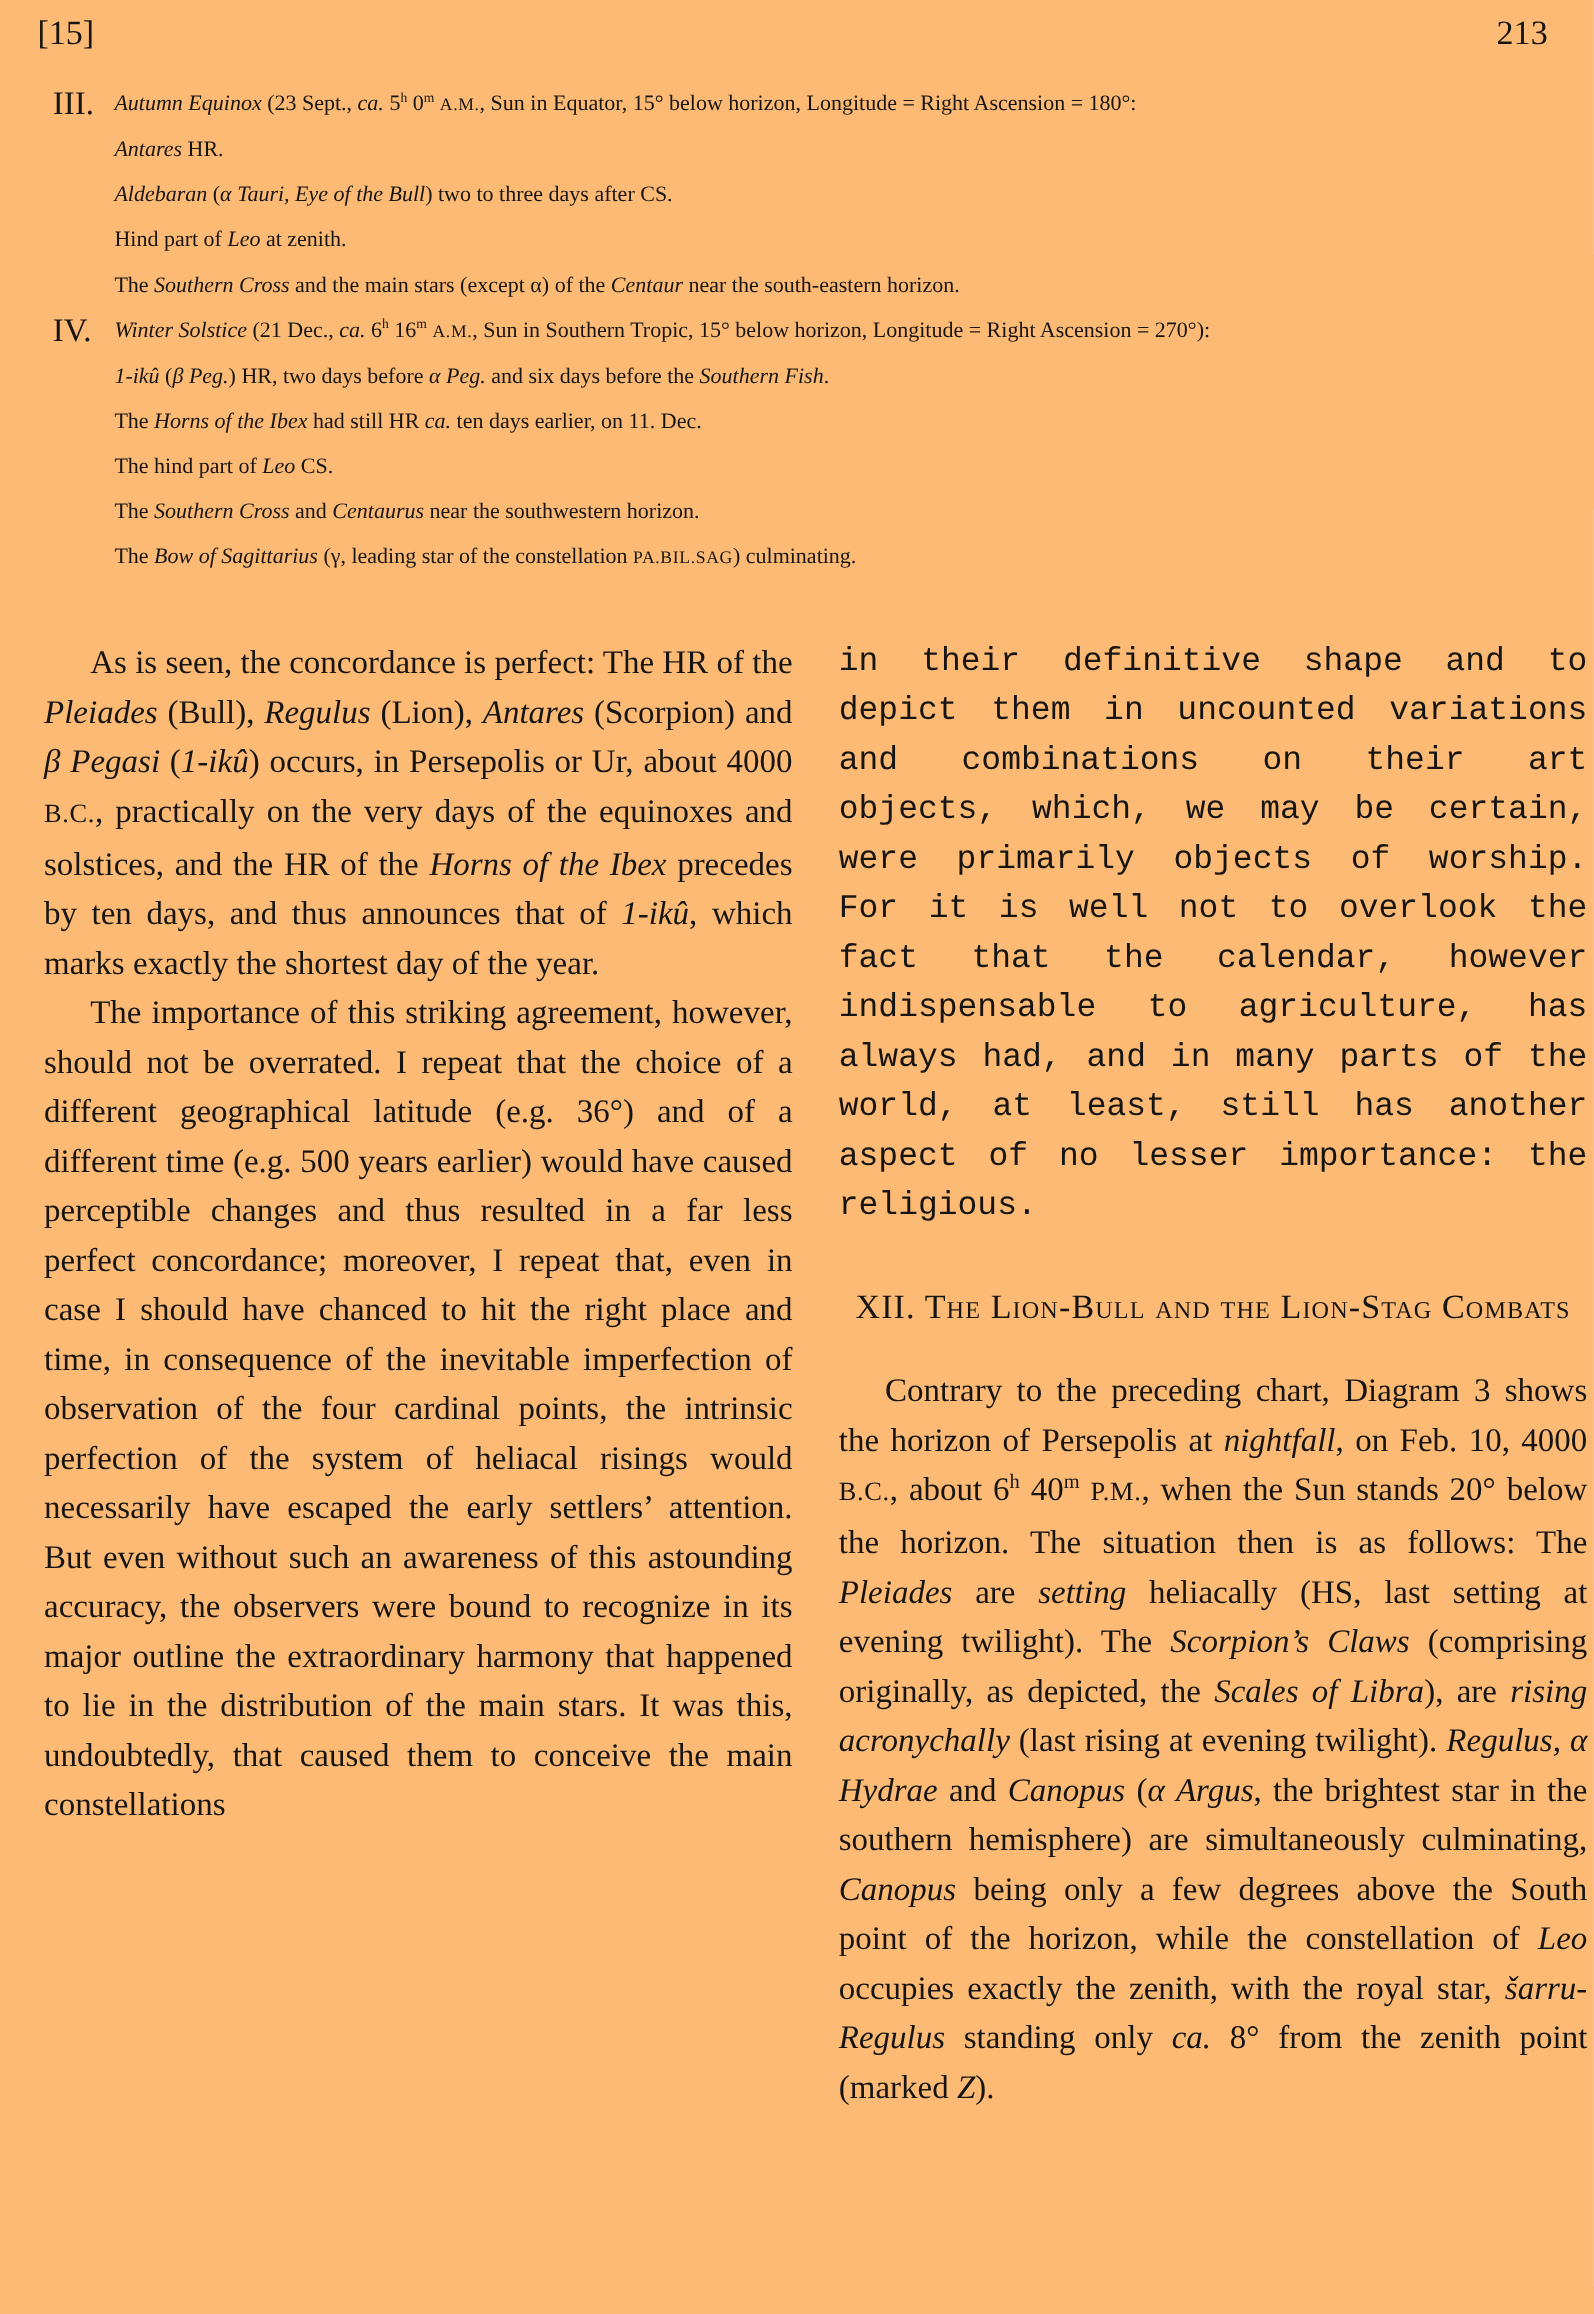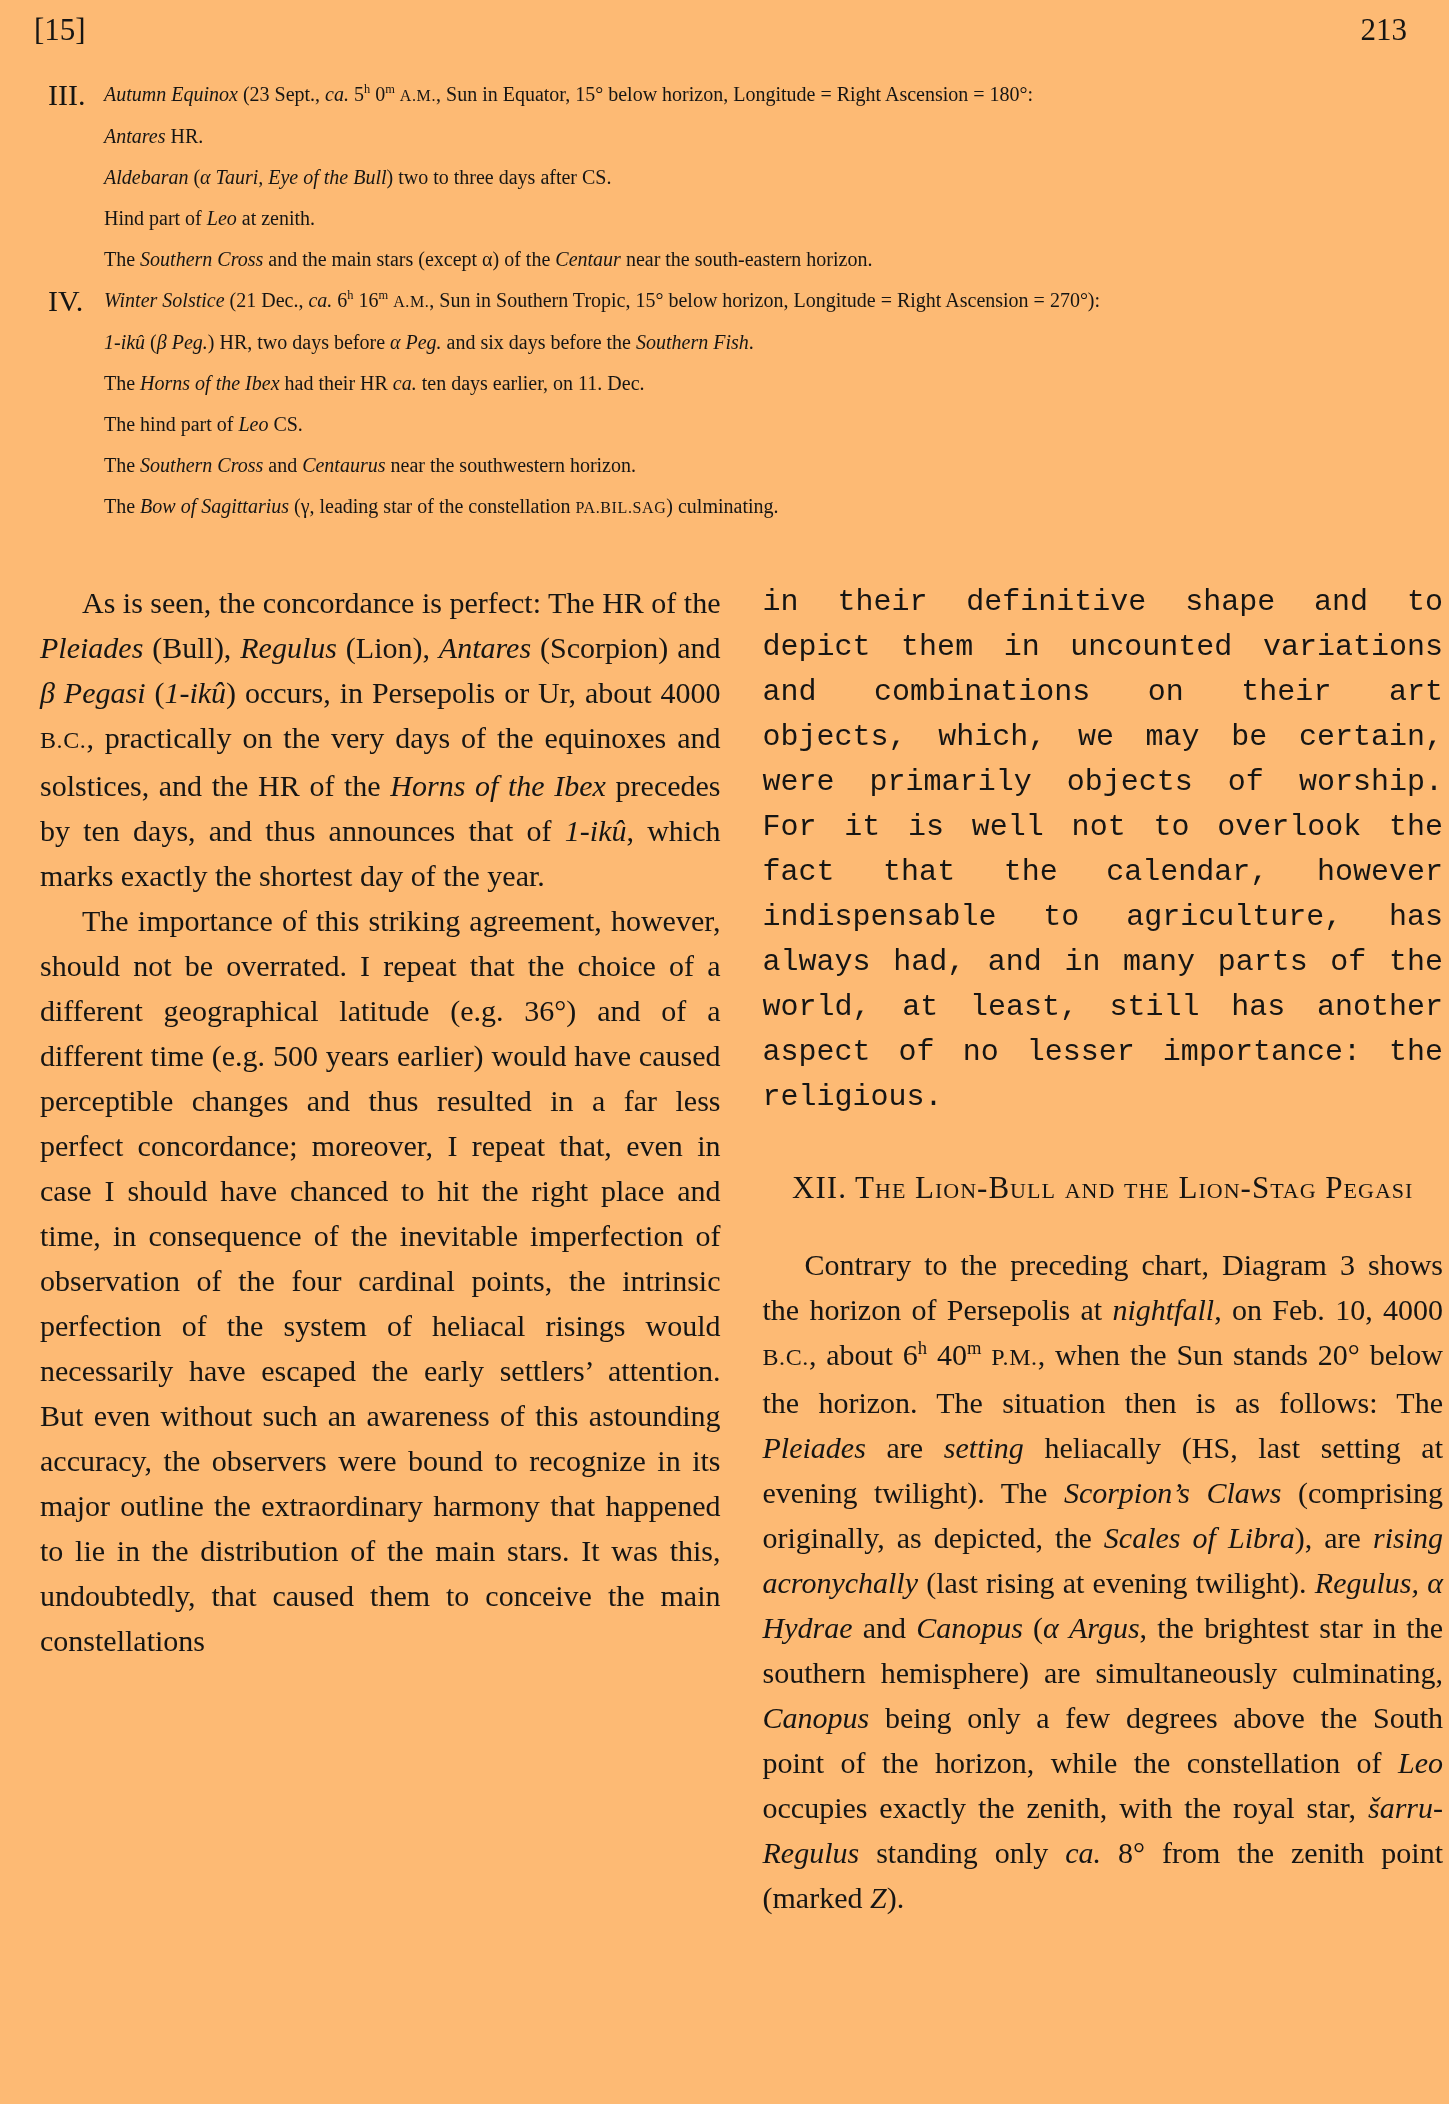--- a/index.html
+++ b/index.html
@@ -105,33 +105,33 @@
           <div class="item"><span class="i">Aldebaran</span><span> (</span><span class="i">α Tauri, Eye of the Bull</span><span>) two to three days after CS.</span></div>
           <div class="item"><span>Hind part of </span><span class="i">Leo</span><span> at zenith.</span></div>
           <div class="item"><span>The </span><span class="i">Southern Cross</span><span> and the main stars (except α) of the </span><span class="i">Centaur</span><span> near the south-eastern horizon.</span></div>
         </div>
       </div>
       <div class="entry">
         <div class="num">IV.</div>
         <div class="items">
           <div class="item"><span class="i">Winter Solstice</span><span> (21 Dec., </span><span class="i">ca.</span><span> 6</span><span class="sup">h</span><span> 16</span><span class="sup">m</span><span> </span><span class="sc">A.M.</span><span>, Sun in Southern Tropic, 15° below horizon, Longitude = Right Ascension = 270°):</span></div>
           <div class="item"><span class="i">1-ikû</span><span> (</span><span class="i">β Peg.</span><span>) HR, two days before </span><span class="i">α Peg.</span><span> and six days before the </span><span class="i">Southern Fish</span><span>.</span></div>
-          <div class="item"><span>The </span><span class="i">Horns of the Ibex</span><span> had their HR </span><span class="i">ca.</span><span> ten days earlier, on 11. Dec.</span></div>
+          <div class="item"><span>The </span><span class="i">Horns of the Ibex</span><span> had still HR </span><span class="i">ca.</span><span> ten days earlier, on 11. Dec.</span></div>
           <div class="item"><span>The hind part of </span><span class="i">Leo</span><span> CS.</span></div>
           <div class="item"><span>The </span><span class="i">Southern Cross</span><span> and </span><span class="i">Centaurus</span><span> near the southwestern horizon.</span></div>
           <div class="item"><span>The </span><span class="i">Bow of Sagittarius</span><span> (γ, leading star of the constellation </span><span class="sc">PA.BIL.SAG</span><span>) culminating.</span></div>
         </div>
       </div>
     </div>
 
   <div class="columns">
     <div class="col">
         <p><span>As is seen, the concordance is perfect: The HR of the </span><span class="i">Pleiades</span><span> (Bull), </span><span class="i">Regulus</span><span> (Lion), </span><span class="i">Antares</span><span> (Scorpion) and </span><span class="i">β Pegasi</span><span> (</span><span class="i">1-ikû</span><span>) occurs, in Persepolis or Ur, about 4000 </span><span class="sc">B.C.</span><span>, practically on the very days of the equinoxes and solstices, and the HR of the </span><span class="i">Horns of the Ibex</span><span> precedes by ten days, and thus announces that of </span><span class="i">1-ikû</span><span>, which marks exactly the shortest day of the year.</span></p>
         <p><span>The importance of this striking agreement, however, should not be overrated. I repeat that the choice of a different geographical latitude (e.g. 36°) and of a different time (e.g. 500 years earlier) would have caused perceptible changes and thus resulted in a far less perfect concordance; moreover, I repeat that, even in case I should have chanced to hit the right place and time, in consequence of the inevitable imperfection of observation of the four cardinal points, the intrinsic perfection of the system of heliacal risings would necessarily have escaped the early settlers’ attention. But even without such an awareness of this astounding accuracy, the observers were bound to recognize in its major outline the extraordinary harmony that happened to lie in the distribution of the main stars. It was this, undoubtedly, that caused them to conceive the main constellations</span></p>
       </div>
     <div class="col">
         <p class="noindent"><span>in their definitive shape and to depict them in uncounted variations and combinations on their art objects, which, we may be certain, were primarily objects of worship. For it is well not to overlook the fact that the calendar, however indispensable to agriculture, has always had, and in many parts of the world, at least, still has another aspect of no lesser importance: the religious.</span></p>
-        <h2 class="sect"><span>XII. The Lion-Bull and the Lion-Stag Pegasi</span></h2>
+        <h2 class="sect"><span>XII. The Lion-Bull and the Lion-Stag Combats</span></h2>
         <p><span>Contrary to the preceding chart, Diagram 3 shows the horizon of Persepolis at </span><span class="i">nightfall</span><span>, on Feb. 10, 4000 </span><span class="sc">B.C.</span><span>, about 6</span><span class="sup">h</span><span> 40</span><span class="sup">m</span><span> </span><span class="sc">P.M.</span><span>, when the Sun stands 20° below the horizon. The situation then is as follows: The </span><span class="i">Pleiades</span><span> are </span><span class="i">setting</span><span> heliacally (HS, last setting at evening twilight). The </span><span class="i">Scorpion’s Claws</span><span> (comprising originally, as depicted, the </span><span class="i">Scales of Libra</span><span>), are </span><span class="i">rising acronychally</span><span> (last rising at evening twilight). </span><span class="i">Regulus, α Hydrae</span><span> and </span><span class="i">Canopus</span><span> (</span><span class="i">α Argus</span><span>, the brightest star in the southern hemisphere) are simultaneously culminating, </span><span class="i">Canopus</span><span> being only a few degrees above the South point of the horizon, while the constellation of </span><span class="i">Leo</span><span> occupies exactly the zenith, with the royal star, </span><span class="i">šarru-Regulus</span><span> standing only </span><span class="i">ca.</span><span> 8° from the zenith point (marked </span><span class="i">Z</span><span>).</span></p>
       </div>
   </div>
 
 </div>
 
 </body></html>

